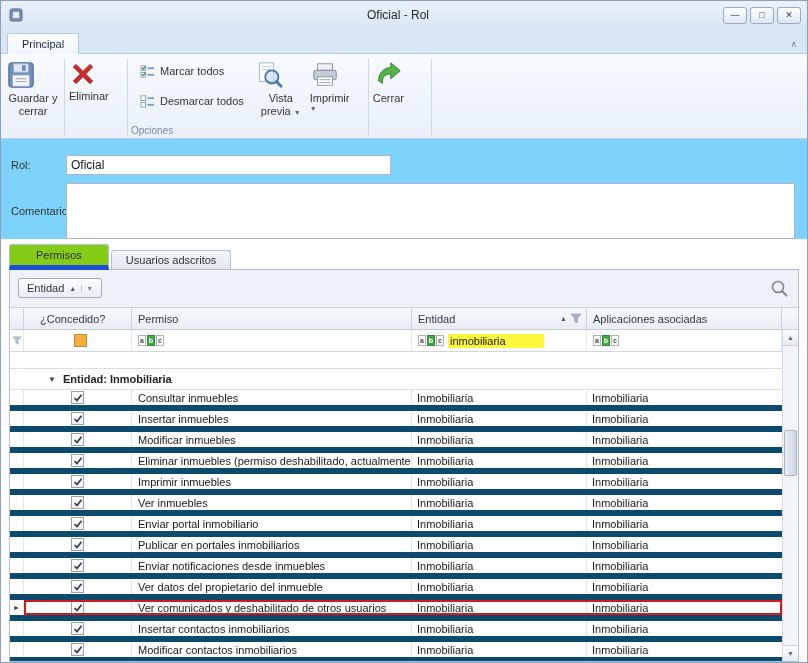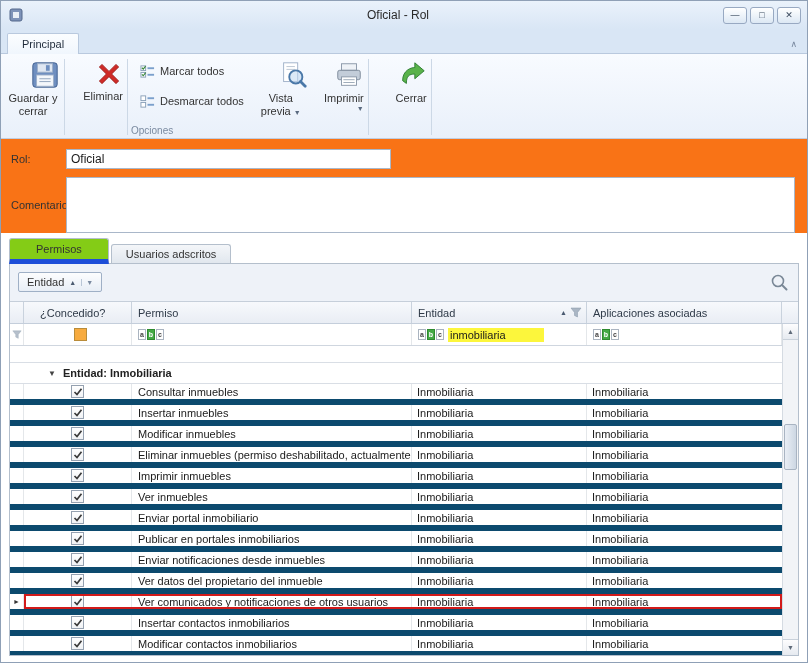--- a/index.html
+++ b/index.html
@@ -19,30 +19,30 @@
   .ribbon-tabs { height:24px; background:#d9e6f5; display:flex; align-items:flex-end; padding-left:6px; }
   .ribbon-tab.active { background:linear-gradient(#fbfdff,#f0f6fd); border:1px solid #b9c9de; border-bottom:none; border-radius:2px 2px 0 0; padding:4px 14px 4px 14px; margin-bottom:-1px; position:relative; z-index:2; color:#1f2a3a; }
   .ribbon-collapse { margin-left:auto; margin-right:10px; margin-bottom:4px; color:#7a8aa0; font-size:9px; }
 
   .ribbon-body { height:86px; border-top:1px solid #b9c9de; border-bottom:1px solid #c0cde0; background:linear-gradient(#f8fbff,#e9f0fa); display:flex; padding:2px 4px 0 4px; }
   .rb-group { display:flex; flex-direction:column; }
   .rb-content { display:flex; align-items:flex-start; height:68px; }
   .rb-label { height:14px; font-size:10px; color:#7a8aa0; line-height:13px; }
   .rb-sep { width:1px; background:#ccd8e6; margin:3px 3px; align-self:stretch; }
 
-  .bigbtn { width:56px; height:66px; display:flex; flex-direction:column; align-items:flex-end; padding-top:3px; border:1px solid transparent; border-radius:2px; text-align:center; color:#333; line-height:1.2; cursor:default; }
+  .bigbtn { width:56px; height:66px; display:flex; flex-direction:column; align-items:flex-start; padding-top:3px; border:1px solid transparent; border-radius:2px; text-align:center; color:#333; line-height:1.2; cursor:default; }
   .bigbtn .bb-label { margin-top:2px; }
   .caret { font-size:7px; color:#5a6a80; }
   .caret-block { display:block; font-size:7px; color:#5a6a80; line-height:7px; }
 
   .small-stack { display:flex; flex-direction:column; justify-content:space-between; height:60px; padding:4px 2px; }
   .smallbtn { display:flex; align-items:center; gap:5px; height:22px; padding:0 6px; border:1px solid transparent; border-radius:2px; color:#333; cursor:default; white-space:nowrap; }
 
   
-  .form-area { padding-top:10px; background:#f97316; }
+  .form-area { padding-top:16px; background:#7dd3fc; }
   .form-row { display:flex; align-items:center; padding:0 12px 0 10px; }
   .form-row.comments { margin-top:8px; align-items:center; }
   .form-label { width:55px; color:#333; flex:none; }
   .text-input { width:325px; height:20px; border:1px solid #a9b7c9; padding:2px 4px; font-family:"Liberation Sans",sans-serif; font-size:12px; color:#1a1a1a; background:#fff; }
   .comments-box { flex:1; height:56px; border:1px solid #a9b7c9; background:#fff; position:relative; }
 
   
   .tabstrip { margin:8px 0 0 8px; height:22px; display:flex; align-items:flex-end; position:relative; z-index:2; }
   .tab { padding:3px 14px; background:linear-gradient(#f4f6f9,#e1e7ee); border:1px solid #b4bfcc; border-bottom:none; border-radius:3px 3px 0 0; margin-right:2px; color:#333; cursor:default; }
   .tab.active { background:#84cc16; padding:4px 26px; margin-bottom:-1px; border-bottom:5px solid #1d4ed8; }
@@ -496,21 +496,21 @@
             <span>►</span>
           </div>
     <div class="row-cells">
       <div class="col-granted">
         <span class="checkbox">
                 <svg width="10" height="10" viewBox="0 0 10 10">
                   <path d="M1.5 5 L4 7.5 L8.5 1.8" stroke="#3a3a3a" stroke-width="1.7" fill="none"></path>
                 </svg>
               </span>
       </div>
-      <div class="col-perm">Ver comunicados y notificaciones de otros usuarios</div>
+      <div class="col-perm">Ver comunicados y deshabilitado de otros usuarios</div>
       <div class="col-ent">Inmobiliaria</div>
       <div class="col-apps">Inmobiliaria</div>
     </div>
   </div>
 
   <div class="grid-row">
     <div class="col-ind">
             <span></span>
           </div>
     <div class="row-cells">

